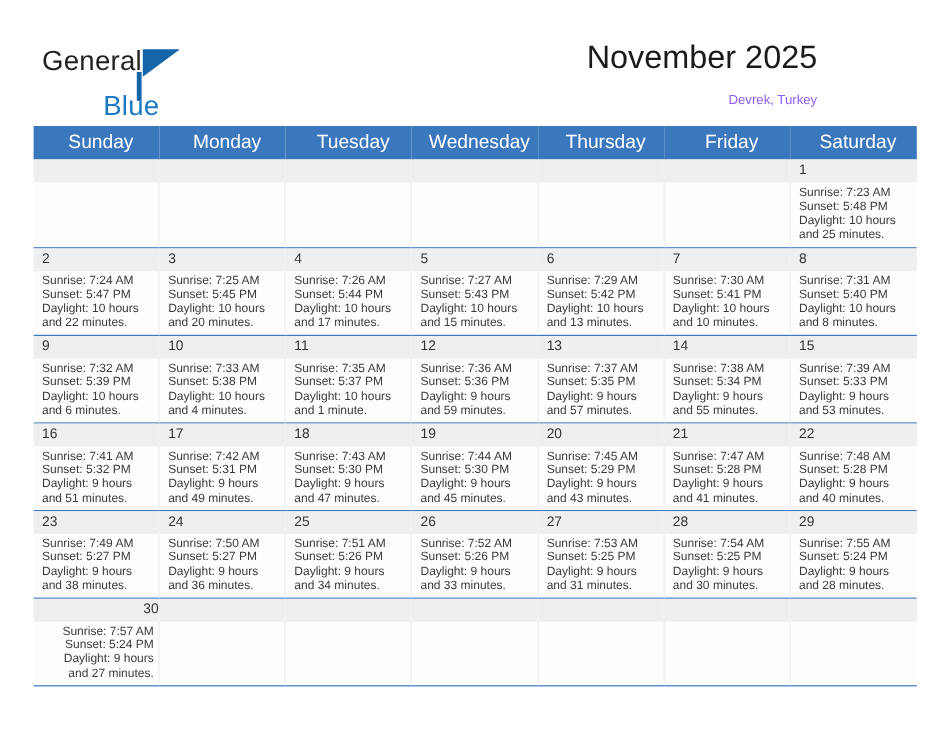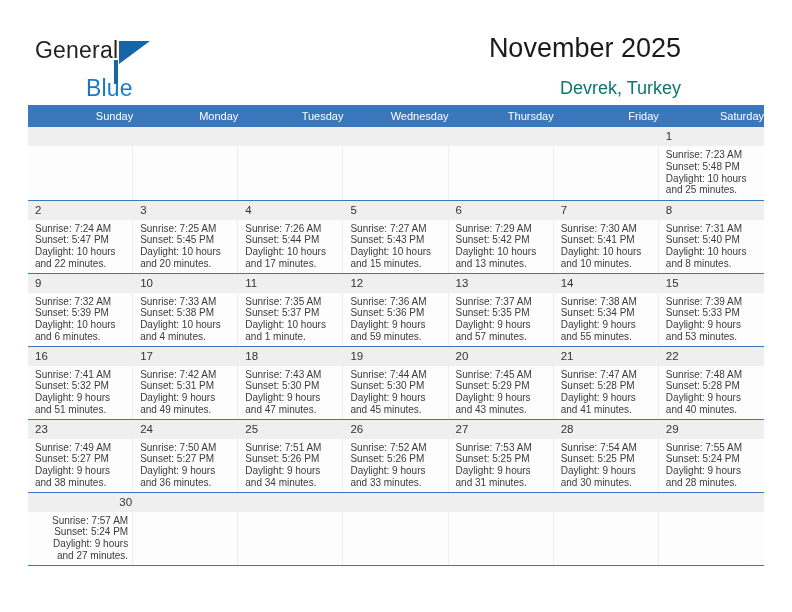--- a/index.html
+++ b/index.html
@@ -72,45 +72,45 @@
     font-size: 27px;
     color: #1a1a1a;
     text-align: center;
     white-space: nowrap;
     font-family: "Liberation Sans", sans-serif;
   }
   .subtitle {
     position: absolute;
     right: 35px;
     top: 78px;
-    font-size: 18px;
-    color: #0f766e;
+    font-size: 11px;
+    color: #8b5cf6;
     text-align: right;
     white-space: nowrap;
     font-family: "Liberation Sans", sans-serif;
   }
 
   
   .calendar {
     position: absolute;
     left: 28px;
     top: 105px;
     width: 736px;
   }
   table.cal {
     width: 736px;
     border-collapse: collapse;
     table-layout: fixed;
   }
   table.cal th {
     background: #3a77bd;
     color: #ffffff;
-    font-size: 11px;
+    font-size: 16px;
     font-weight: normal;
-    text-align: right;
+    text-align: center;
     padding: 5px 0 5px 7px;
     height: 19px;
     font-family: "Liberation Sans", sans-serif;
   }
   table.cal td {
     vertical-align: top;
     padding: 0;
     height: 73px;
     border-bottom: 1.5px solid #3a77bd;
     background: #fdfdfd;

